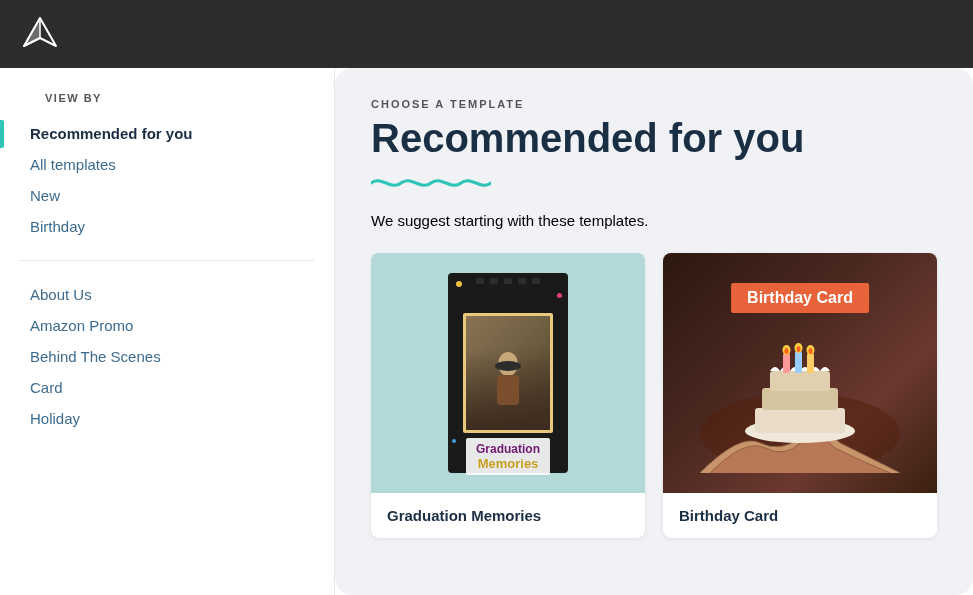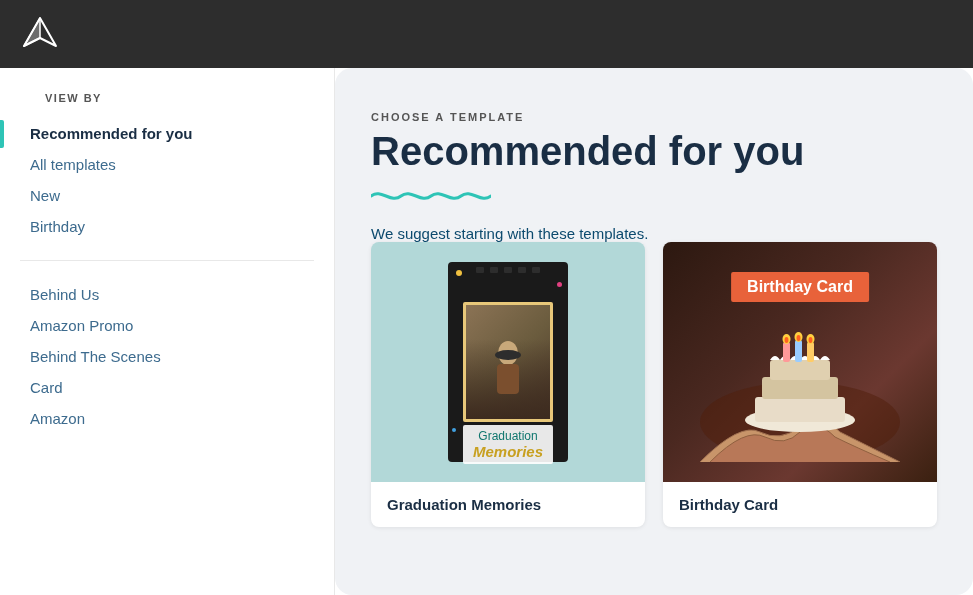--- a/index.html
+++ b/index.html
@@ -73,21 +73,21 @@
       margin: 18px 0;
     }
     .sidebar-type-section {
       margin-top: 4px;
     }
 
     
     .main-content {
       flex: 1;
       background: #f0f2f5;
-      padding: 43px 36px;
+      padding: 30px 36px;
       overflow-y: auto;
       border-radius: 17px;
     }
     .choose-label {
       font-size: 11px;
       font-weight: 700;
       letter-spacing: 2px;
       color: #555;
       text-transform: uppercase;
       margin-bottom: 6px;
@@ -97,21 +97,22 @@
       font-weight: 800;
       color: #1a2e44;
       margin-bottom: 12px;
       line-height: 1.1;
     }
     .wave-decoration {
       margin-bottom: 18px;
     }
     .subtitle {
       font-size: 15px;
-      color: #0c4a6e;
+      color: #000000;
+      margin-bottom: 24px;
     }
 
     
     .cards-row {
       display: flex;
       gap: 18px;
     }
     .template-card {
       background: #fff;
       border-radius: 8px;
@@ -204,28 +205,27 @@
       left: 50%;
       transform: translateX(-50%);
       text-align: center;
       background: rgba(255,255,255,0.9);
       padding: 4px 10px;
       border-radius: 2px;
       white-space: nowrap;
     }
     .grad-text-1 {
       font-size: 12px;
-      font-weight: 400;
-      color: #0f766e;
+      font-weight: 700;
+      color: #701a75;
     }
     .grad-text-2 {
-      font-size: 15px;
+      font-size: 13px;
       font-weight: 700;
       color: #c8a020;
-      font-style: italic;
     }
 
     
     .birthday-bg {
       width: 100%;
       height: 100%;
       background: linear-gradient(135deg, #2c1810 0%, #4a2820 40%, #6b3830 70%, #3a2010 100%);
       display: flex;
       align-items: center;
       justify-content: center;
@@ -279,33 +279,33 @@
       </div>
       <div class="sidebar-item">
         <span>Birthday</span>
       </div>
     </div>
 
     <div class="sidebar-divider"></div>
 
     <div class="sidebar-type-section">
       <div class="sidebar-item">
-        <span>Behind Us</span>
+        <span>About Us</span>
       </div>
       <div class="sidebar-item">
         <span>Amazon Promo</span>
       </div>
       <div class="sidebar-item">
         <span>Behind The Scenes</span>
       </div>
       <div class="sidebar-item">
         <span>Card</span>
       </div>
       <div class="sidebar-item">
-        <span>Amazon</span>
+        <span>Holiday</span>
       </div>
     </div>
   </aside>
 
   <main class="main-content">
     <div class="choose-label">CHOOSE A TEMPLATE</div>
     <h1 class="main-title">Recommended for you</h1>
 
     <div class="wave-decoration">
       <svg class="wave-svg" width="120" height="22" viewBox="0 0 120 22" xmlns="http://www.w3.org/2000/svg">

